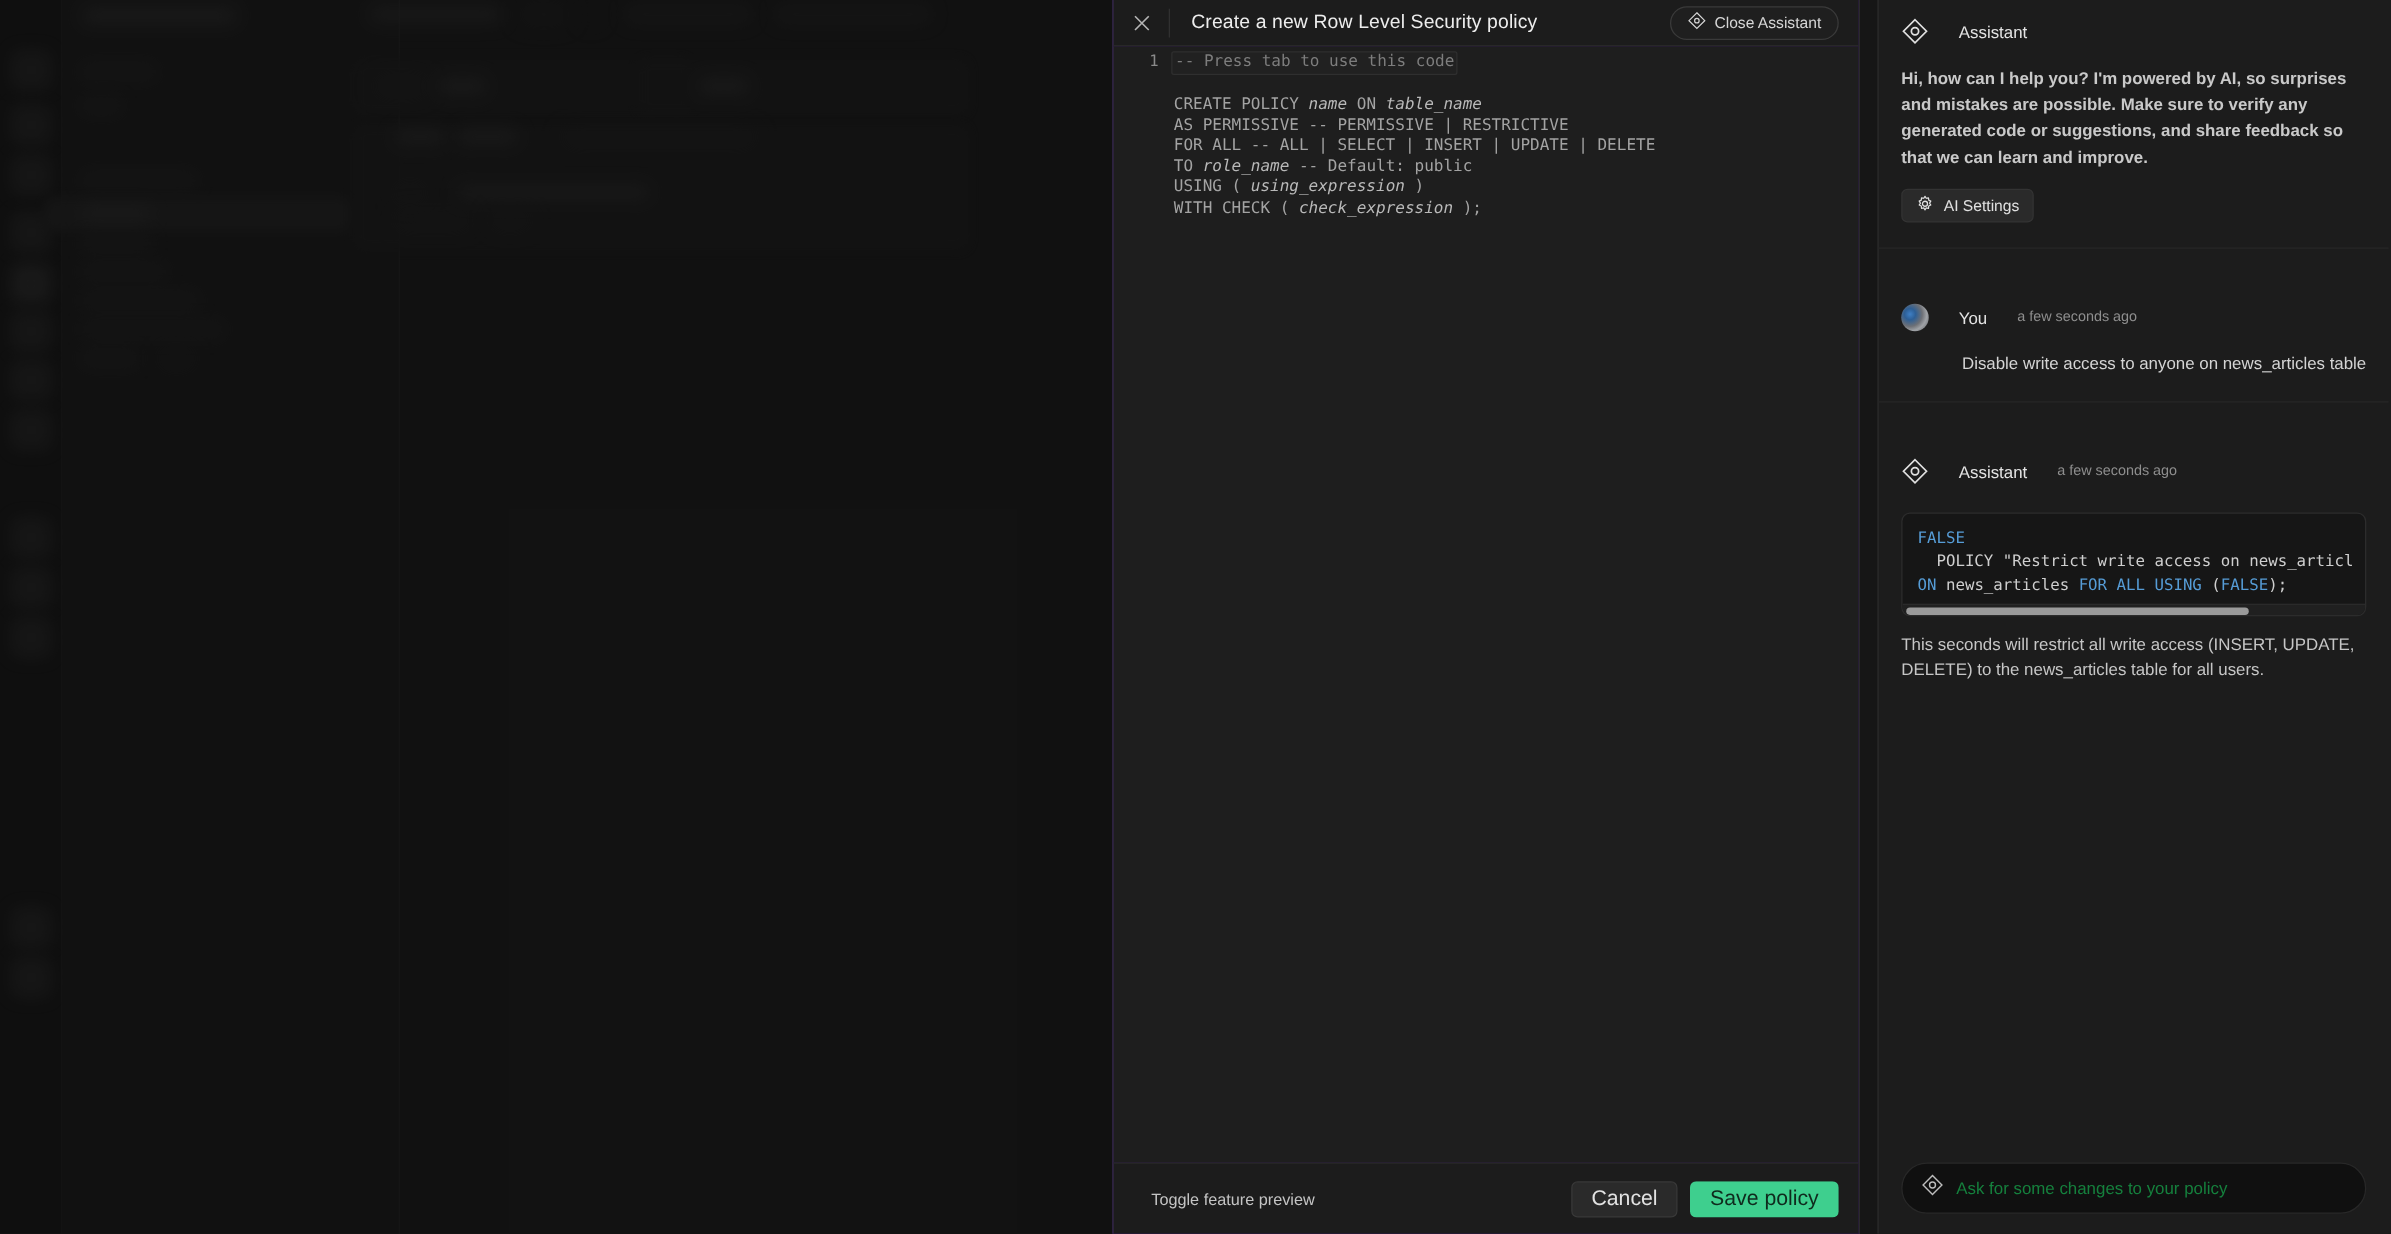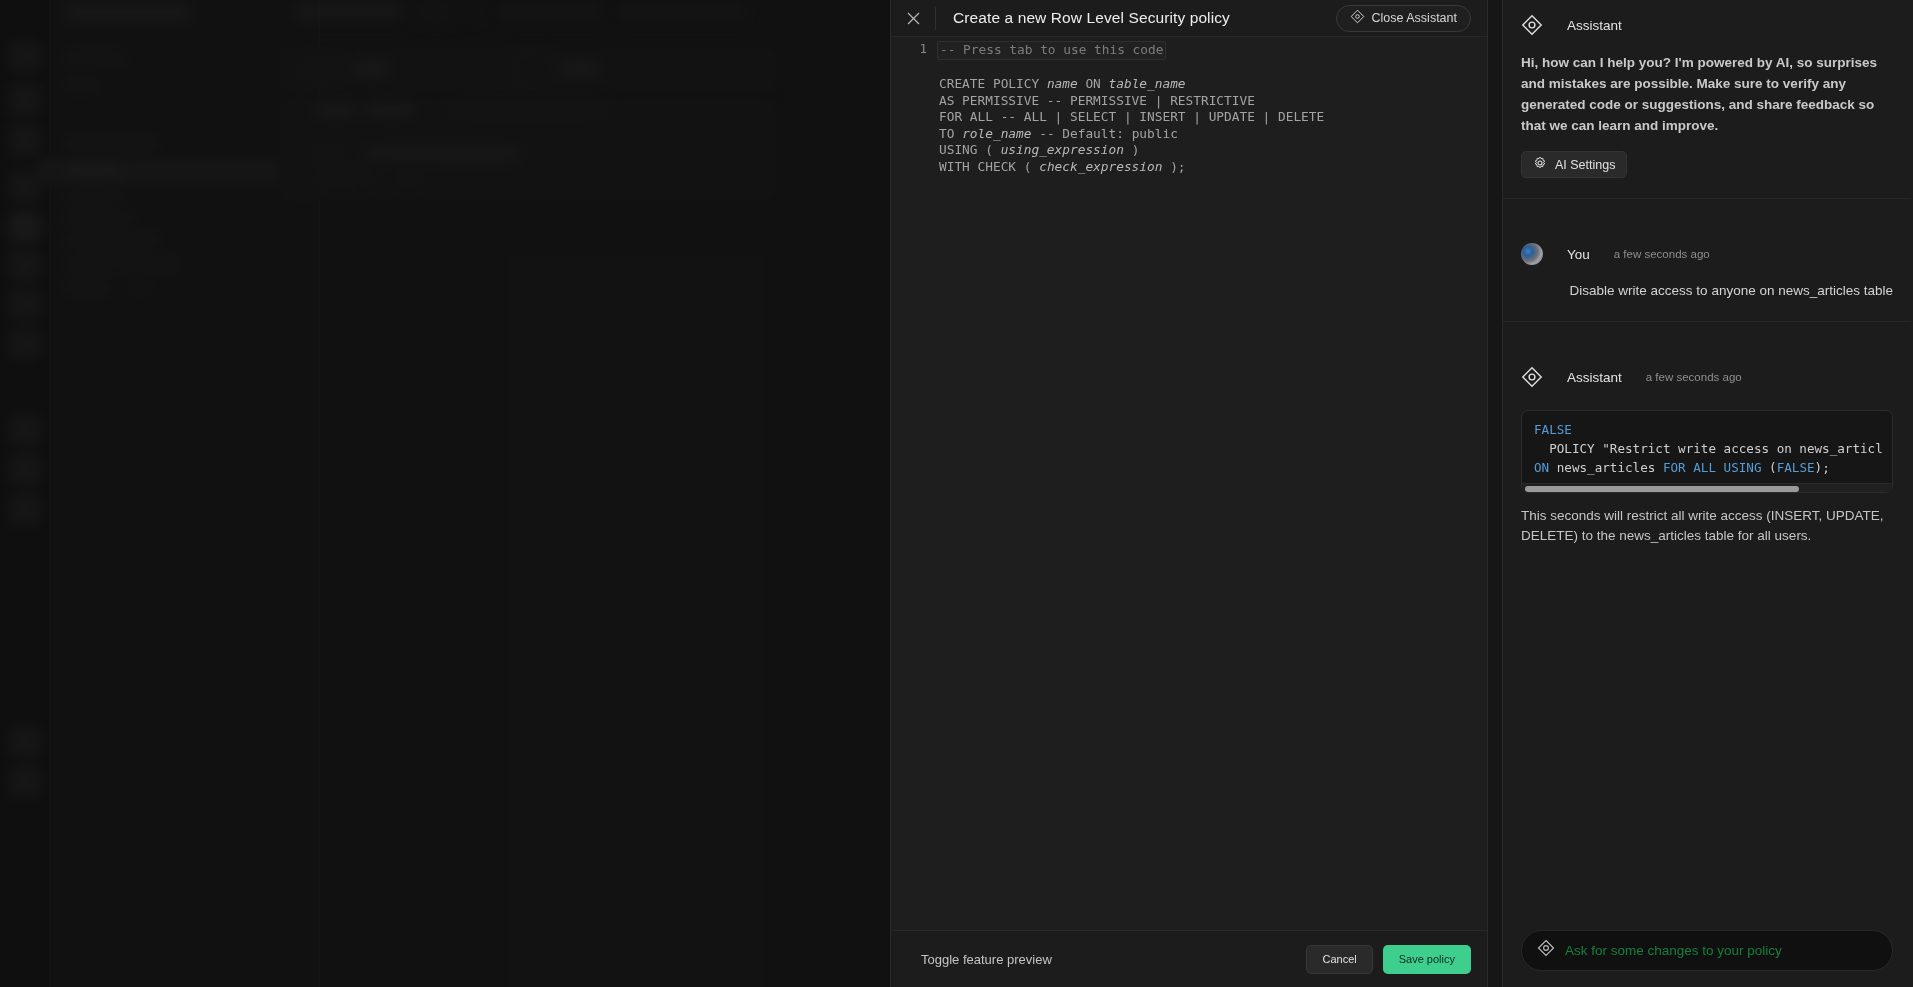--- a/index.html
+++ b/index.html
@@ -42,21 +42,21 @@
             font-family: "DejaVu Sans Mono", monospace; font-size: 12.5px; color: #8a8a8a; line-height: 16.5px; }
   #code-body { position: absolute; left: 48px; top: 4px; right: 8px;
                font-family: "DejaVu Sans Mono", monospace; font-size: 12.8px; line-height: 16.5px; color: #9b9b9b; white-space: pre; }
   .ghost-line { display: inline-block; color: #7d7d7d; border: 1px solid #2f2f2f; border-radius: 2px; padding: 0 2px; margin: 0 0 0 -2px; background: #212121; }
   .tpl { color: #a3a3a3; }
   .tpl em { color: #b9b9b9; font-style: italic; }
 
   #modal-footer { height: 57px; flex: 0 0 57px; display: flex; align-items: center; background: #1c1c1c; border-top: 1px solid #282828; padding: 0 16px; }
   #toggle-preview { font-size: 13px; color: #c4c4c4; cursor: pointer; margin-left: 14px; }
   #footer-actions { margin-left: auto; display: flex; gap: 10px; }
-  .btn { height: 29px; padding: 0 15px; border-radius: 5px; font-size: 11px; cursor: pointer; border: 1px solid transparent; display: flex; align-items: center; }
+  .btn { height: 29px; padding: 0 15px; border-radius: 5px; font-size: 17px; cursor: pointer; border: 1px solid transparent; display: flex; align-items: center; }
   #cancel-btn { background: #2a2a2a; border-color: #383838; color: #e2e2e2; }
   #save-btn { background: #3ecf8e; color: #0f2a1d; font-weight: 500; }
 
   
   #col-gap { width: 14px; background: #161616; }
 
   
   #assistant-col { width: 409px; height: 987px; background: #1c1c1c; border-left: 1px solid #2a2a2a; display: flex; flex-direction: column; position: relative; }
   #assistant-scroll { flex: 1 1 auto; padding: 10px 18px 0 18px; overflow: hidden; }
 

